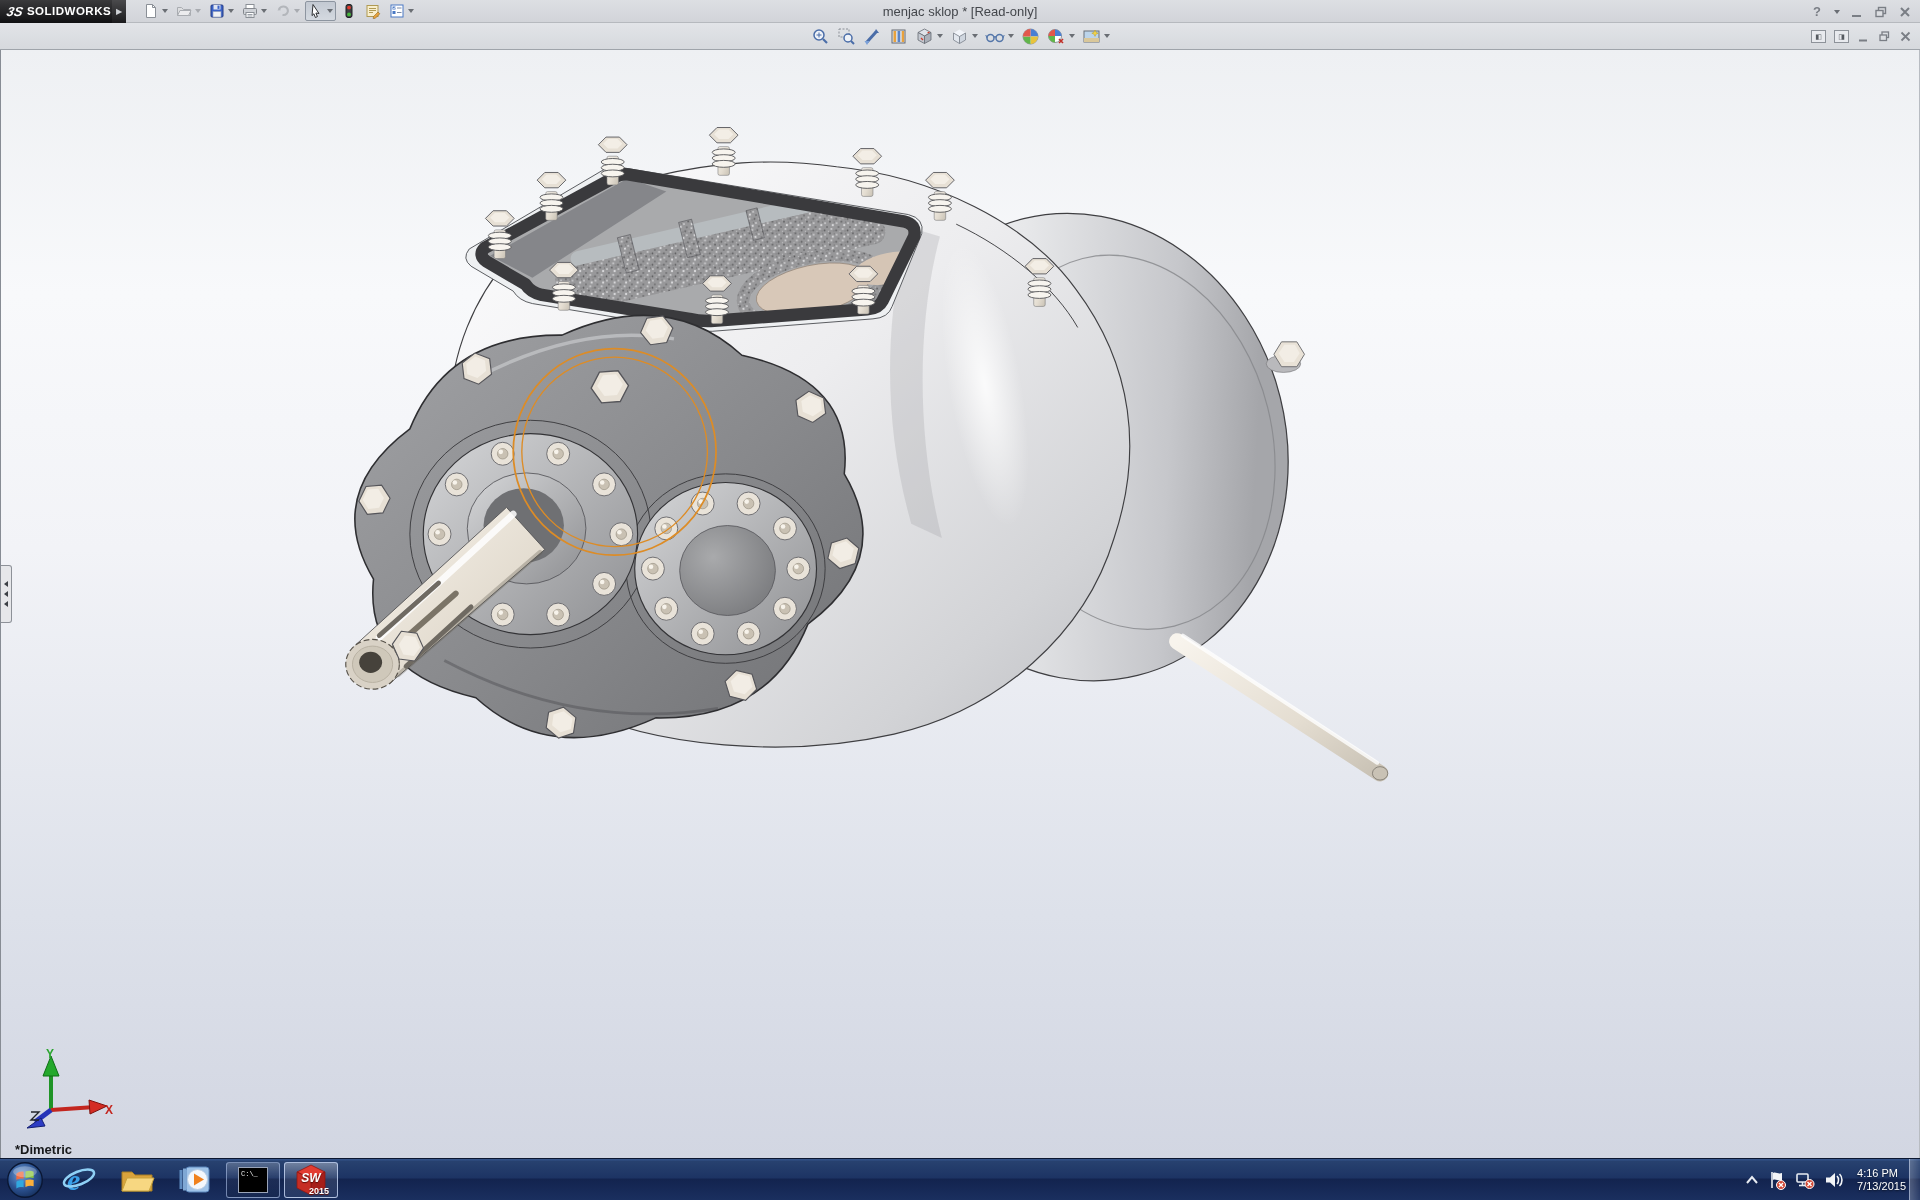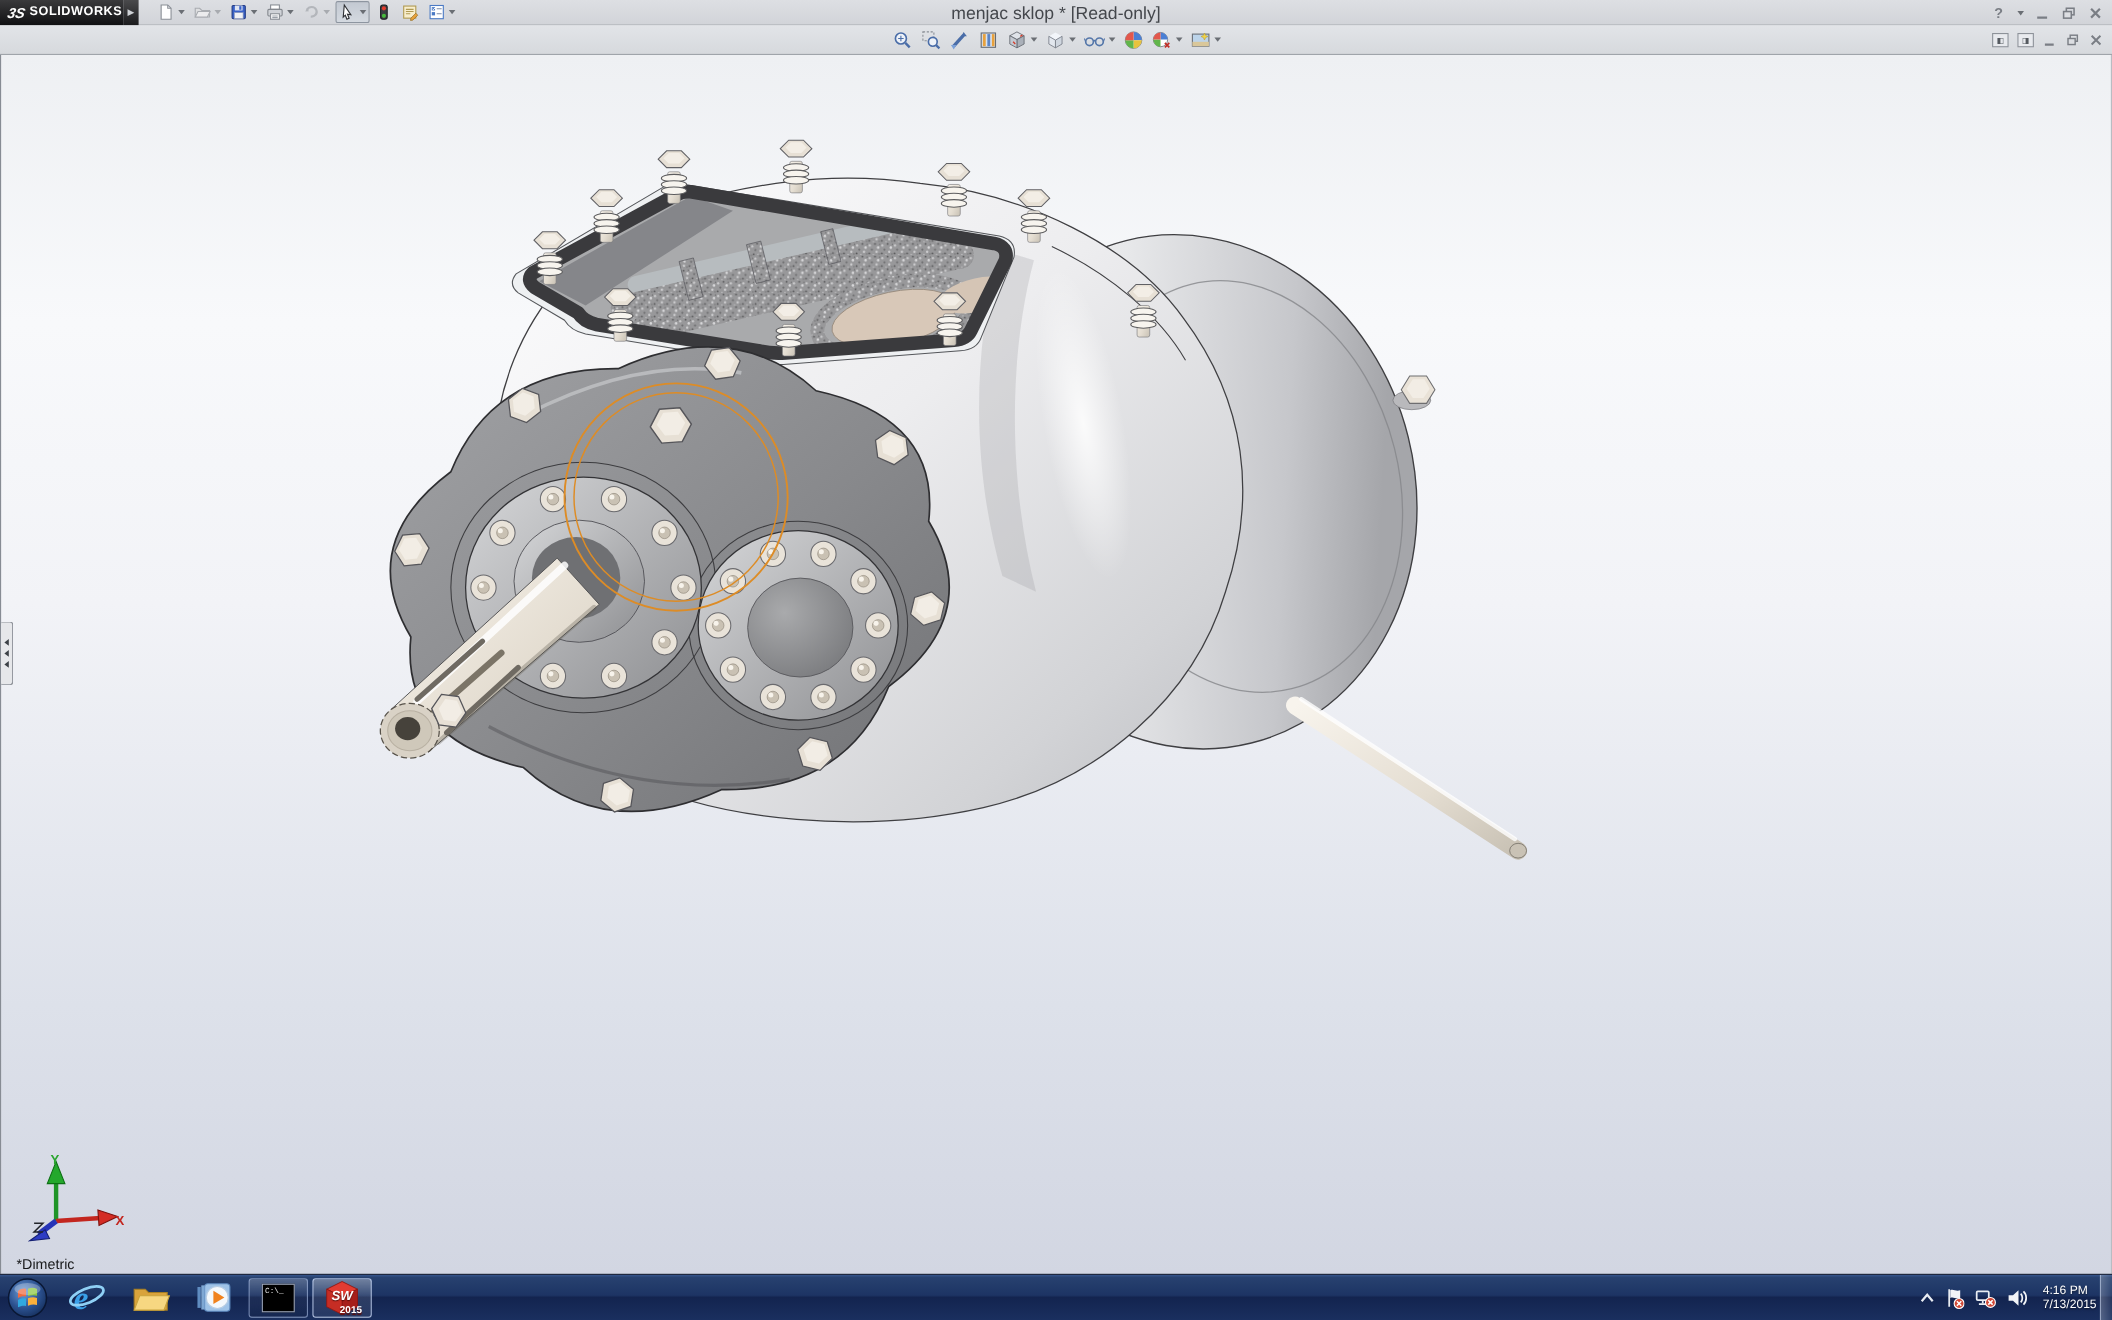--- a/index.html
+++ b/index.html
@@ -17,21 +17,21 @@
   .logo-arrow { height:23px; width:14px; background:linear-gradient(#4a4a4c,#1b1b1d);
     color:#cfd2d6; font-size:8px; display:flex; align-items:center; justify-content:center; }
   .tb-group { display:flex; align-items:center; margin-left:14px; gap:2px; }
   .tbtn { height:20px; display:flex; align-items:center; padding:0 2px; border:1px solid transparent; border-radius:2px; }
   .tbtn.pressed { background:linear-gradient(#c3c9d2,#d4d9e0); border:1px solid #8d95a0; }
   .tbtn svg { display:block; }
   .dd { width:0; height:0; border-left:3.5px solid transparent; border-right:3.5px solid transparent;
     border-top:4px solid #6a6e74; margin-left:3px; }
   .dd.dis { border-top-color:#a8abb0; }
   .win-title { position:absolute; left:50%; transform:translateX(-50%); top:4px;
-    font-size:16px; color:#44474c; white-space:nowrap; }
+    font-size:13px; color:#44474c; white-space:nowrap; }
   .tb-right { position:absolute; right:8px; top:0; height:23px; display:flex; align-items:center; gap:10px; }
   .tb-right .glyph { color:#7a7e85; font-size:13px; line-height:1; }
 
   
   .viewbar { height:27px; background:linear-gradient(#e2e4e8,#d6d9dd);
     border-bottom:1px solid #9fa4aa; position:relative; display:flex; align-items:center; justify-content:center; flex:0 0 auto; }
   .hud { display:flex; align-items:center; gap:3px; }
   .hbtn { height:22px; display:flex; align-items:center; padding:0 2px; }
   .doc-controls { position:absolute; right:8px; top:0; height:27px; display:flex; align-items:center; gap:8px; }
   .pane-btn { width:15px; height:13px; border:1px solid #8d9299; background:#e8eaee;
@@ -41,21 +41,21 @@
   .viewport { position:relative; flex:1 1 auto; overflow:hidden;
     border-left:1px solid #878c94; border-right:1px solid #b8bcc2;
     background:linear-gradient(180deg,#eef0f3 0%, #f8f9fb 22%, #f2f3f7 45%, #dde1ea 78%, #d2d6e2 100%); }
   .viewport svg.model { position:absolute; left:0; top:0; }
   .fm-tab { position:absolute; left:0; top:515px; width:11px; height:58px;
     background:#e6e7ea; border:1px solid #8d9198; border-left:none; border-radius:0 3px 3px 0;
     display:flex; flex-direction:column; align-items:center; justify-content:center; gap:4px; }
   .fm-tab i { width:0; height:0; border-top:3px solid transparent; border-bottom:3px solid transparent;
     border-right:4px solid #3c4046; }
   .triad { position:absolute; left:16px; bottom:26px; }
-  .orientation { position:absolute; left:14px; bottom:1px; font-size:13px; font-weight:normal; color:#17181a; }
+  .orientation { position:absolute; left:14px; bottom:1px; font-size:13px; font-weight:bold; color:#17181a; }
 
   
   .taskbar { height:42px; flex:0 0 auto; display:flex; align-items:center; position:relative;
     background:linear-gradient(#36568e 0%, #27416f 6%, #1d3464 45%, #13244f 50%, #1a2f5f 100%);
     border-top:1px solid #0c1730; }
   .start { width:50px; height:42px; display:flex; align-items:center; justify-content:center; }
   .task-ico { width:54px; height:36px; margin:0 2px; display:flex; align-items:center; justify-content:center;
     border-radius:3px; position:relative; }
   .task-ico.open { border:1px solid rgba(165,185,225,.65);
     background:linear-gradient(rgba(255,255,255,.22),rgba(255,255,255,.05) 45%, rgba(0,0,0,.12)); }

